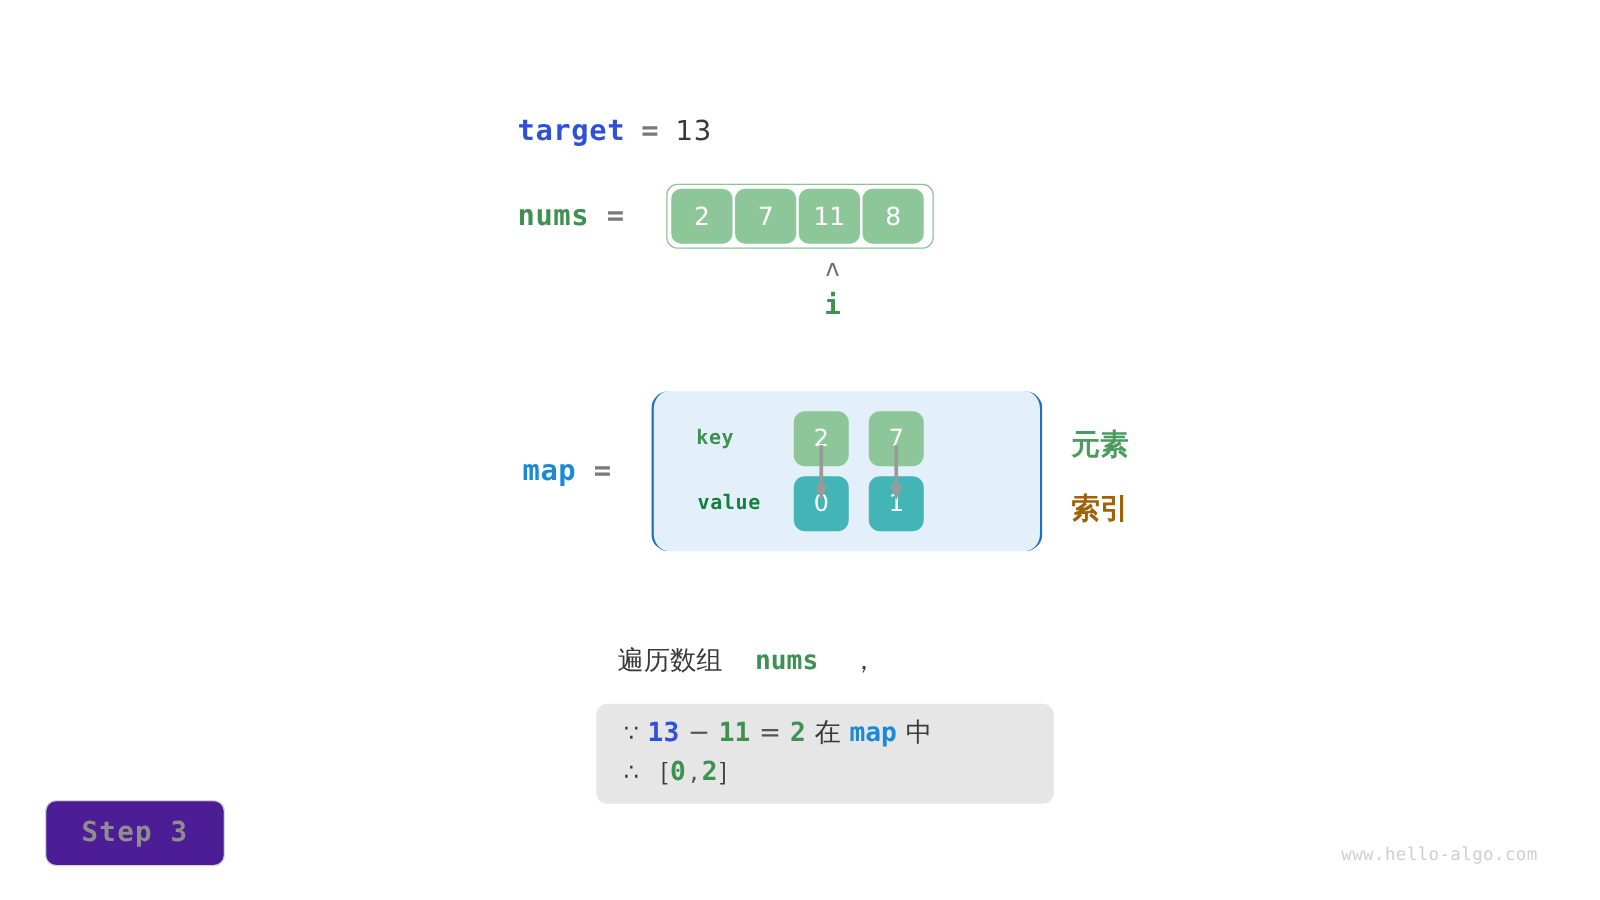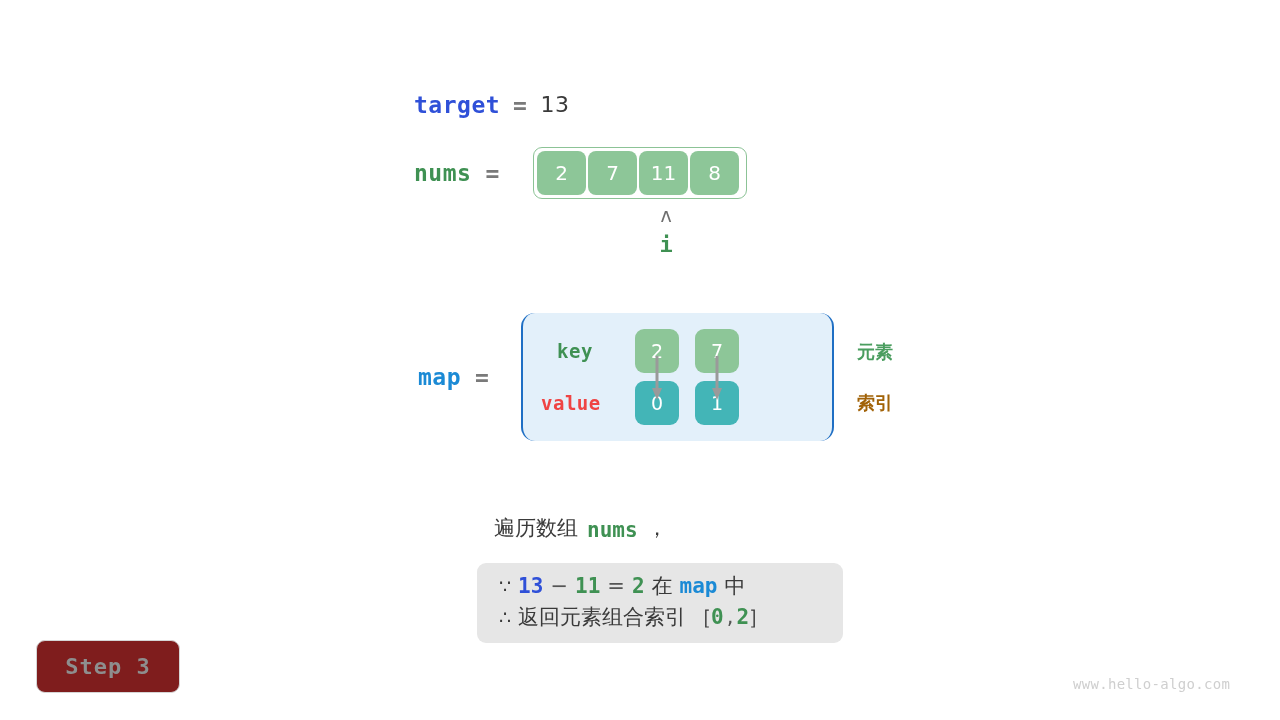--- a/index.html
+++ b/index.html
@@ -16,21 +16,21 @@
     -webkit-font-smoothing: antialiased;
   }
 
   .abs { position: absolute; }
 
   
   #target-row {
     left: 414px;
     top: 92px;
     display: flex;
-    align-items: flex-start;
+    align-items: flex-end;
     gap: 13px;
     font-size: 23px;
     font-weight: bold;
     letter-spacing: 0.5px;
   }
   .var-blue   { color: #2f50d8; }
   .var-green  { color: #3f9153; }
   .var-lblue  { color: #1b8ad5; }
   .eq-sign    { color: #7a7a7a; font-weight: bold; }
   .plain-num  { color: #3a3a3a; font-weight: normal; font-size: 22px;
@@ -112,27 +112,27 @@
     height: 128px;
     background: #e3f0fa;
     border: 2px solid #1f6fc4;
     border-top: none;
     border-bottom: none;
     border-radius: 14px;
     box-sizing: border-box;
   }
   .map-row-label {
     position: absolute;
-    font-size: 19px;
+    font-size: 16px;
     font-weight: bold;
     letter-spacing: 0.5px;
     text-align: center;
   }
   #key-label   { left: 557px; top: 340px; color: #3f9153; }
-  #value-label { left: 541px; top: 392px; color: #ef4444; }
+  #value-label { left: 558px; top: 392px; color: #15803d; }
 
   .kv-cell {
     position: absolute;
     width: 44px;
     height: 44px;
     border-radius: 9px;
     display: flex;
     align-items: center;
     justify-content: center;
     color: #ffffff;
@@ -151,37 +151,37 @@
     position: absolute;
     width: 12px;
     height: 46px;
     pointer-events: none;
   }
   #kv-arrow-0 { left: 651px; top: 356px; }
   #kv-arrow-1 { left: 711px; top: 356px; }
 
   .side-note {
     position: absolute;
-    font-size: 18px;
+    font-size: 23px;
     font-weight: bold;
     font-family: "DejaVu Sans", sans-serif;
   }
   #note-elements { left: 857px; top: 340px; color: #4a9d5f; }
   #note-indices  { left: 857px; top: 391px; color: #a16207; }
 
   
   #desc-line {
     left: 494px;
     top: 514px;
     font-size: 21px;
     font-family: "DejaVu Sans", sans-serif;
     color: #3a3a3a;
     display: flex;
-    align-items: flex-end;
-    gap: 9px;
+    align-items: center;
+    gap: 26px;
     white-space: nowrap;
   }
   .mono-green {
     color: #3f9153;
     font-family: "DejaVu Sans Mono", monospace;
     font-weight: bold;
     font-size: 21px;
   }
 
   #callout-box {
@@ -214,21 +214,21 @@
   .sym     { color: #3a3a3a; font-size: 19px; }
 
   
   #step-badge {
     left: 36px;
     top: 640px;
     width: 144px;
     height: 53px;
     border: 1.4px solid #d5d5d5;
     border-radius: 9px;
-    background: #7f1d1d;
+    background: #4c1d95;
     box-sizing: border-box;
     display: flex;
     align-items: center;
     justify-content: center;
     color: #8e8e8e;
     font-size: 22px;
     font-weight: bold;
     letter-spacing: 1px;
   }
 
@@ -305,21 +305,20 @@
     <span class="op">−</span>
     <span class="mono-g">11</span>
     <span class="op">=</span>
     <span class="mono-g">2</span>
     <span>在</span>
     <span class="mono-lb">map</span>
     <span>中</span>
   </div>
   <div class="callout-line">
     <span class="sym">∴</span>
-    <span>返回元素组合索引</span>
     <span style="margin-left:-2px">［</span>
     <span class="mono-g" style="margin-left:-8px">0</span>
     <span class="op" style="margin-left:-4px">,</span>
     <span class="mono-g" style="margin-left:-4px">2</span>
     <span style="margin-left:-8px">］</span>
   </div>
 </div>
 
 <div class="abs" id="step-badge">Step 3</div>
 

